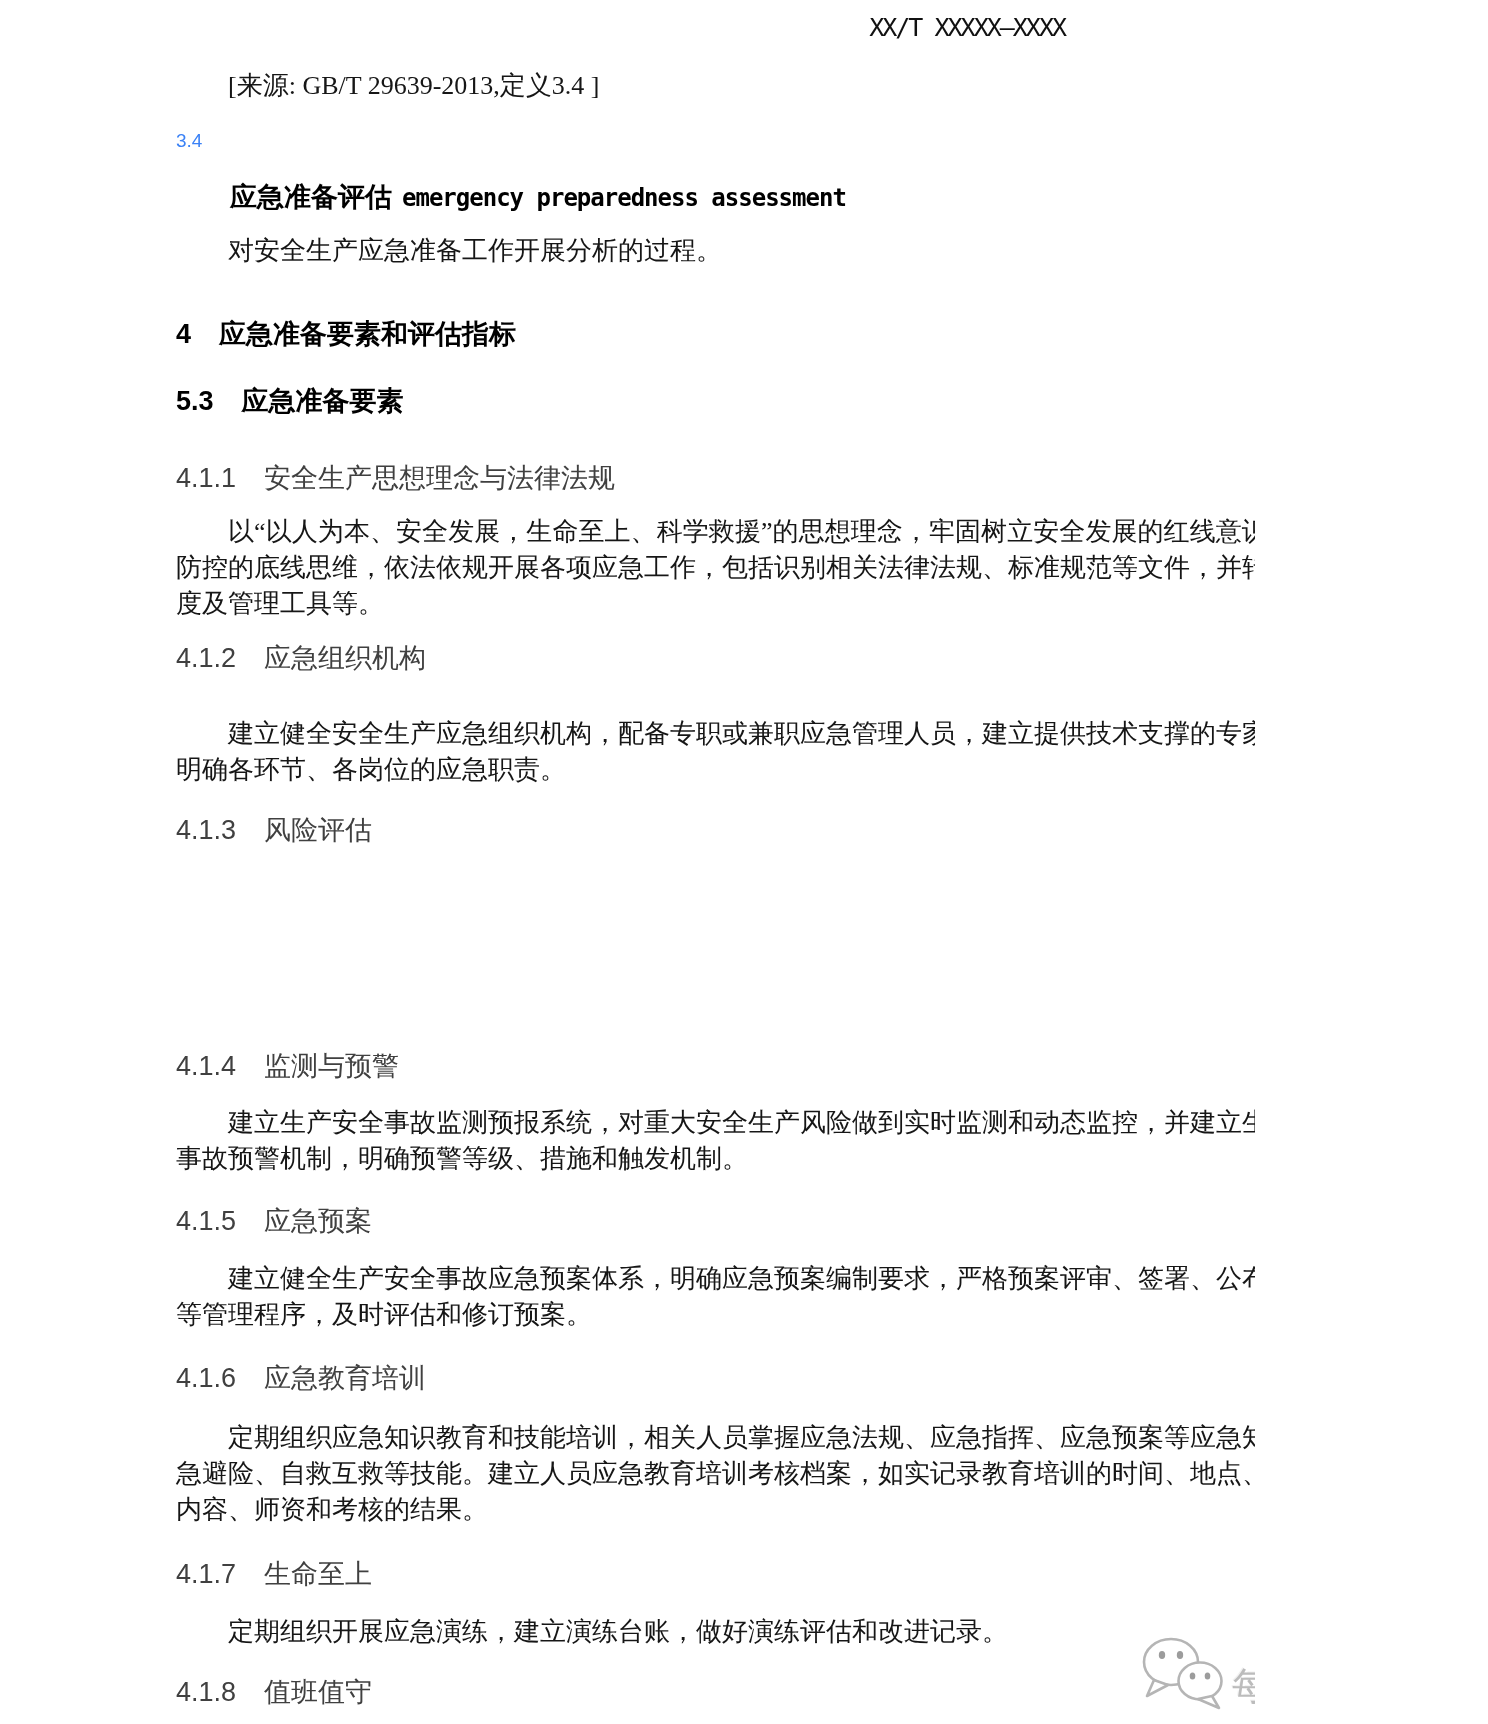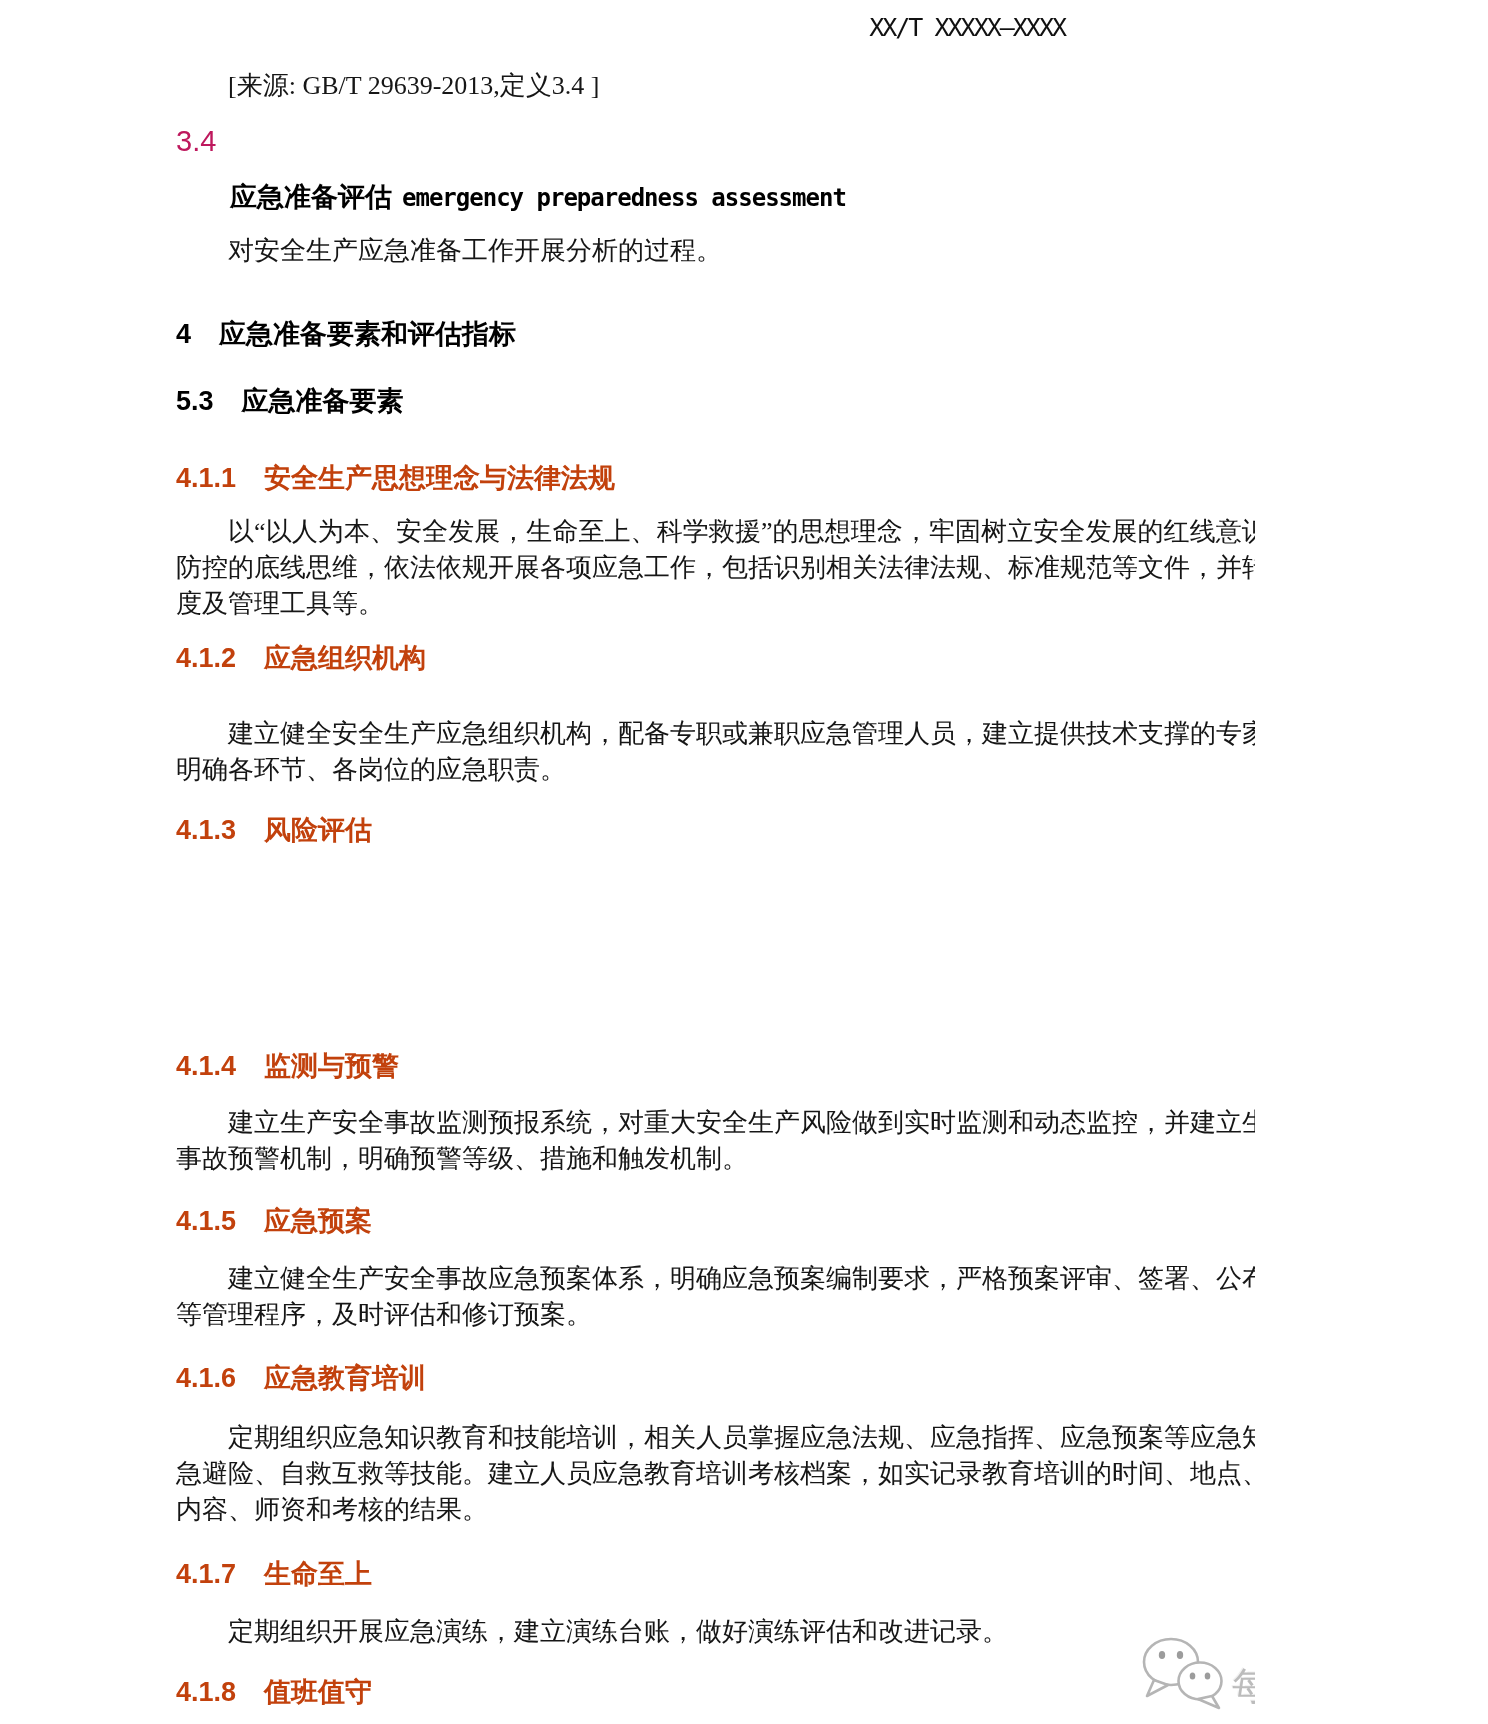--- a/index.html
+++ b/index.html
@@ -30,23 +30,23 @@
   .bodytext{
     font-size:26px;
     line-height:36px;
     text-align:justify;
     text-justify:inter-ideograph;
     color:#161616;
   }
   .indent{text-indent:2em;}
   .clausenum{
     font-family:"Liberation Sans","DejaVu Sans",sans-serif;
-    font-size:29px;
+    font-size:19px;
     line-height:36px;
-    color:#be185d;
+    color:#3b82f6;
   }
   .term-line{font-size:27px;line-height:36px;}
   .term-zh{
     font-family:"Liberation Sans","DejaVu Sans",sans-serif;
     font-weight:700;
     color:#000;
   }
   .term-en{
     font-family:"DejaVu Sans Mono","Liberation Mono",monospace;
     font-weight:700;
@@ -60,22 +60,22 @@
     font-size:27px;
     line-height:40px;
     font-weight:700;
     color:#000;
     white-space:nowrap;
   }
   .h-sub{
     font-family:"Liberation Sans","DejaVu Sans",sans-serif;
     font-size:27px;
     line-height:36px;
-    font-weight:700;
-    color:#c2410c;
+    font-weight:400;
+    color:#404040;
     white-space:nowrap;
   }
   .hnum{display:inline-block;margin-right:28px;}
   .watermark{
     position:absolute;
     left:1140px;
     top:1622px;
     width:330px;
     height:90px;
     display:flex;

